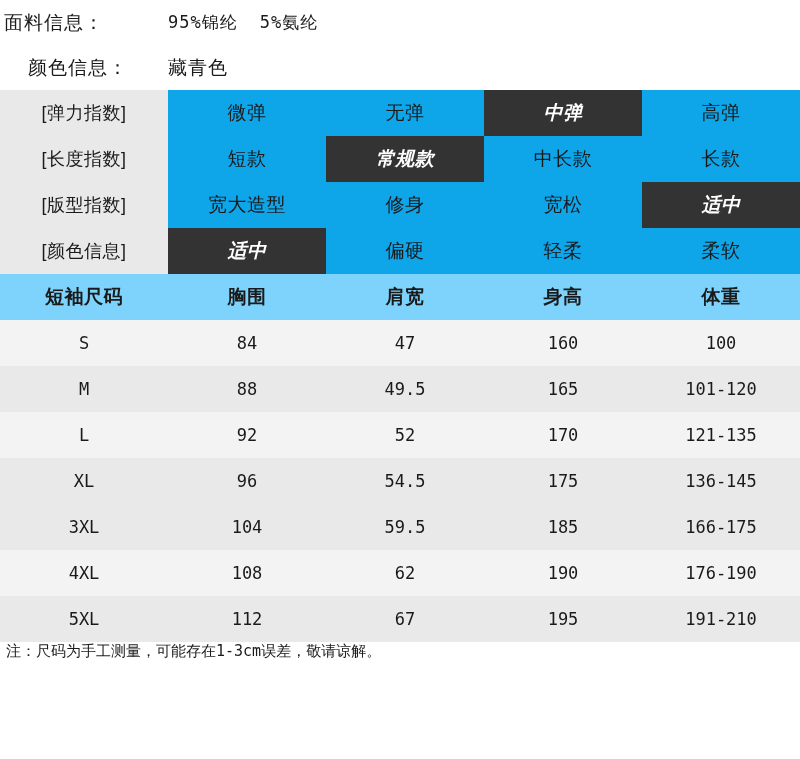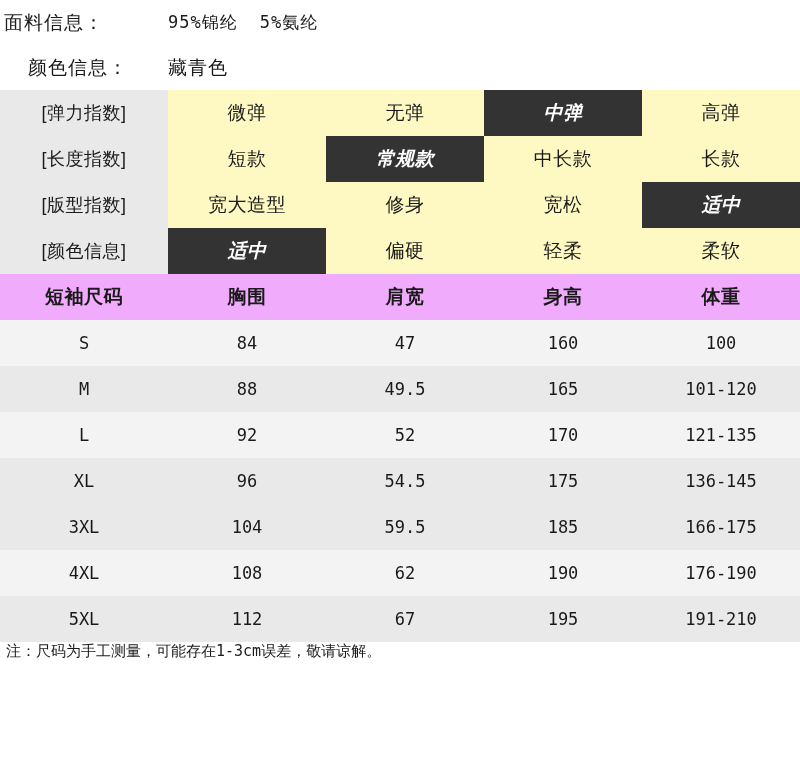--- a/index.html
+++ b/index.html
@@ -69,36 +69,36 @@
   }
   .grid .cell.first {
     width: 168px;
   }
   .grid .cell.c2, .grid .cell.c3, .grid .cell.c4, .grid .cell.c5 {
     width: 158px;
   }
 
   
   .idx-row .cell {
-    background: #fef9c3;
+    background: #0ea5e9;
   }
   .idx-row .cell.first {
     background: #e9e9e9;
     font-size: 18px;
   }
   .cell.sel {
     background: #333333 !important;
     color: #ffffff;
     font-weight: bold;
     font-style: italic;
   }
 
   
   .hdr-row .cell {
-    background: #f0abfc;
+    background: #7dd3fc;
     font-weight: bold;
     font-size: 19px;
     text-align: center;
   }
 
   
   .data-row.even .cell { background: #f3f3f3; }
   .data-row.odd .cell  { background: #e9e9e9; }
   .data-row .cell {
     height: 46px;

